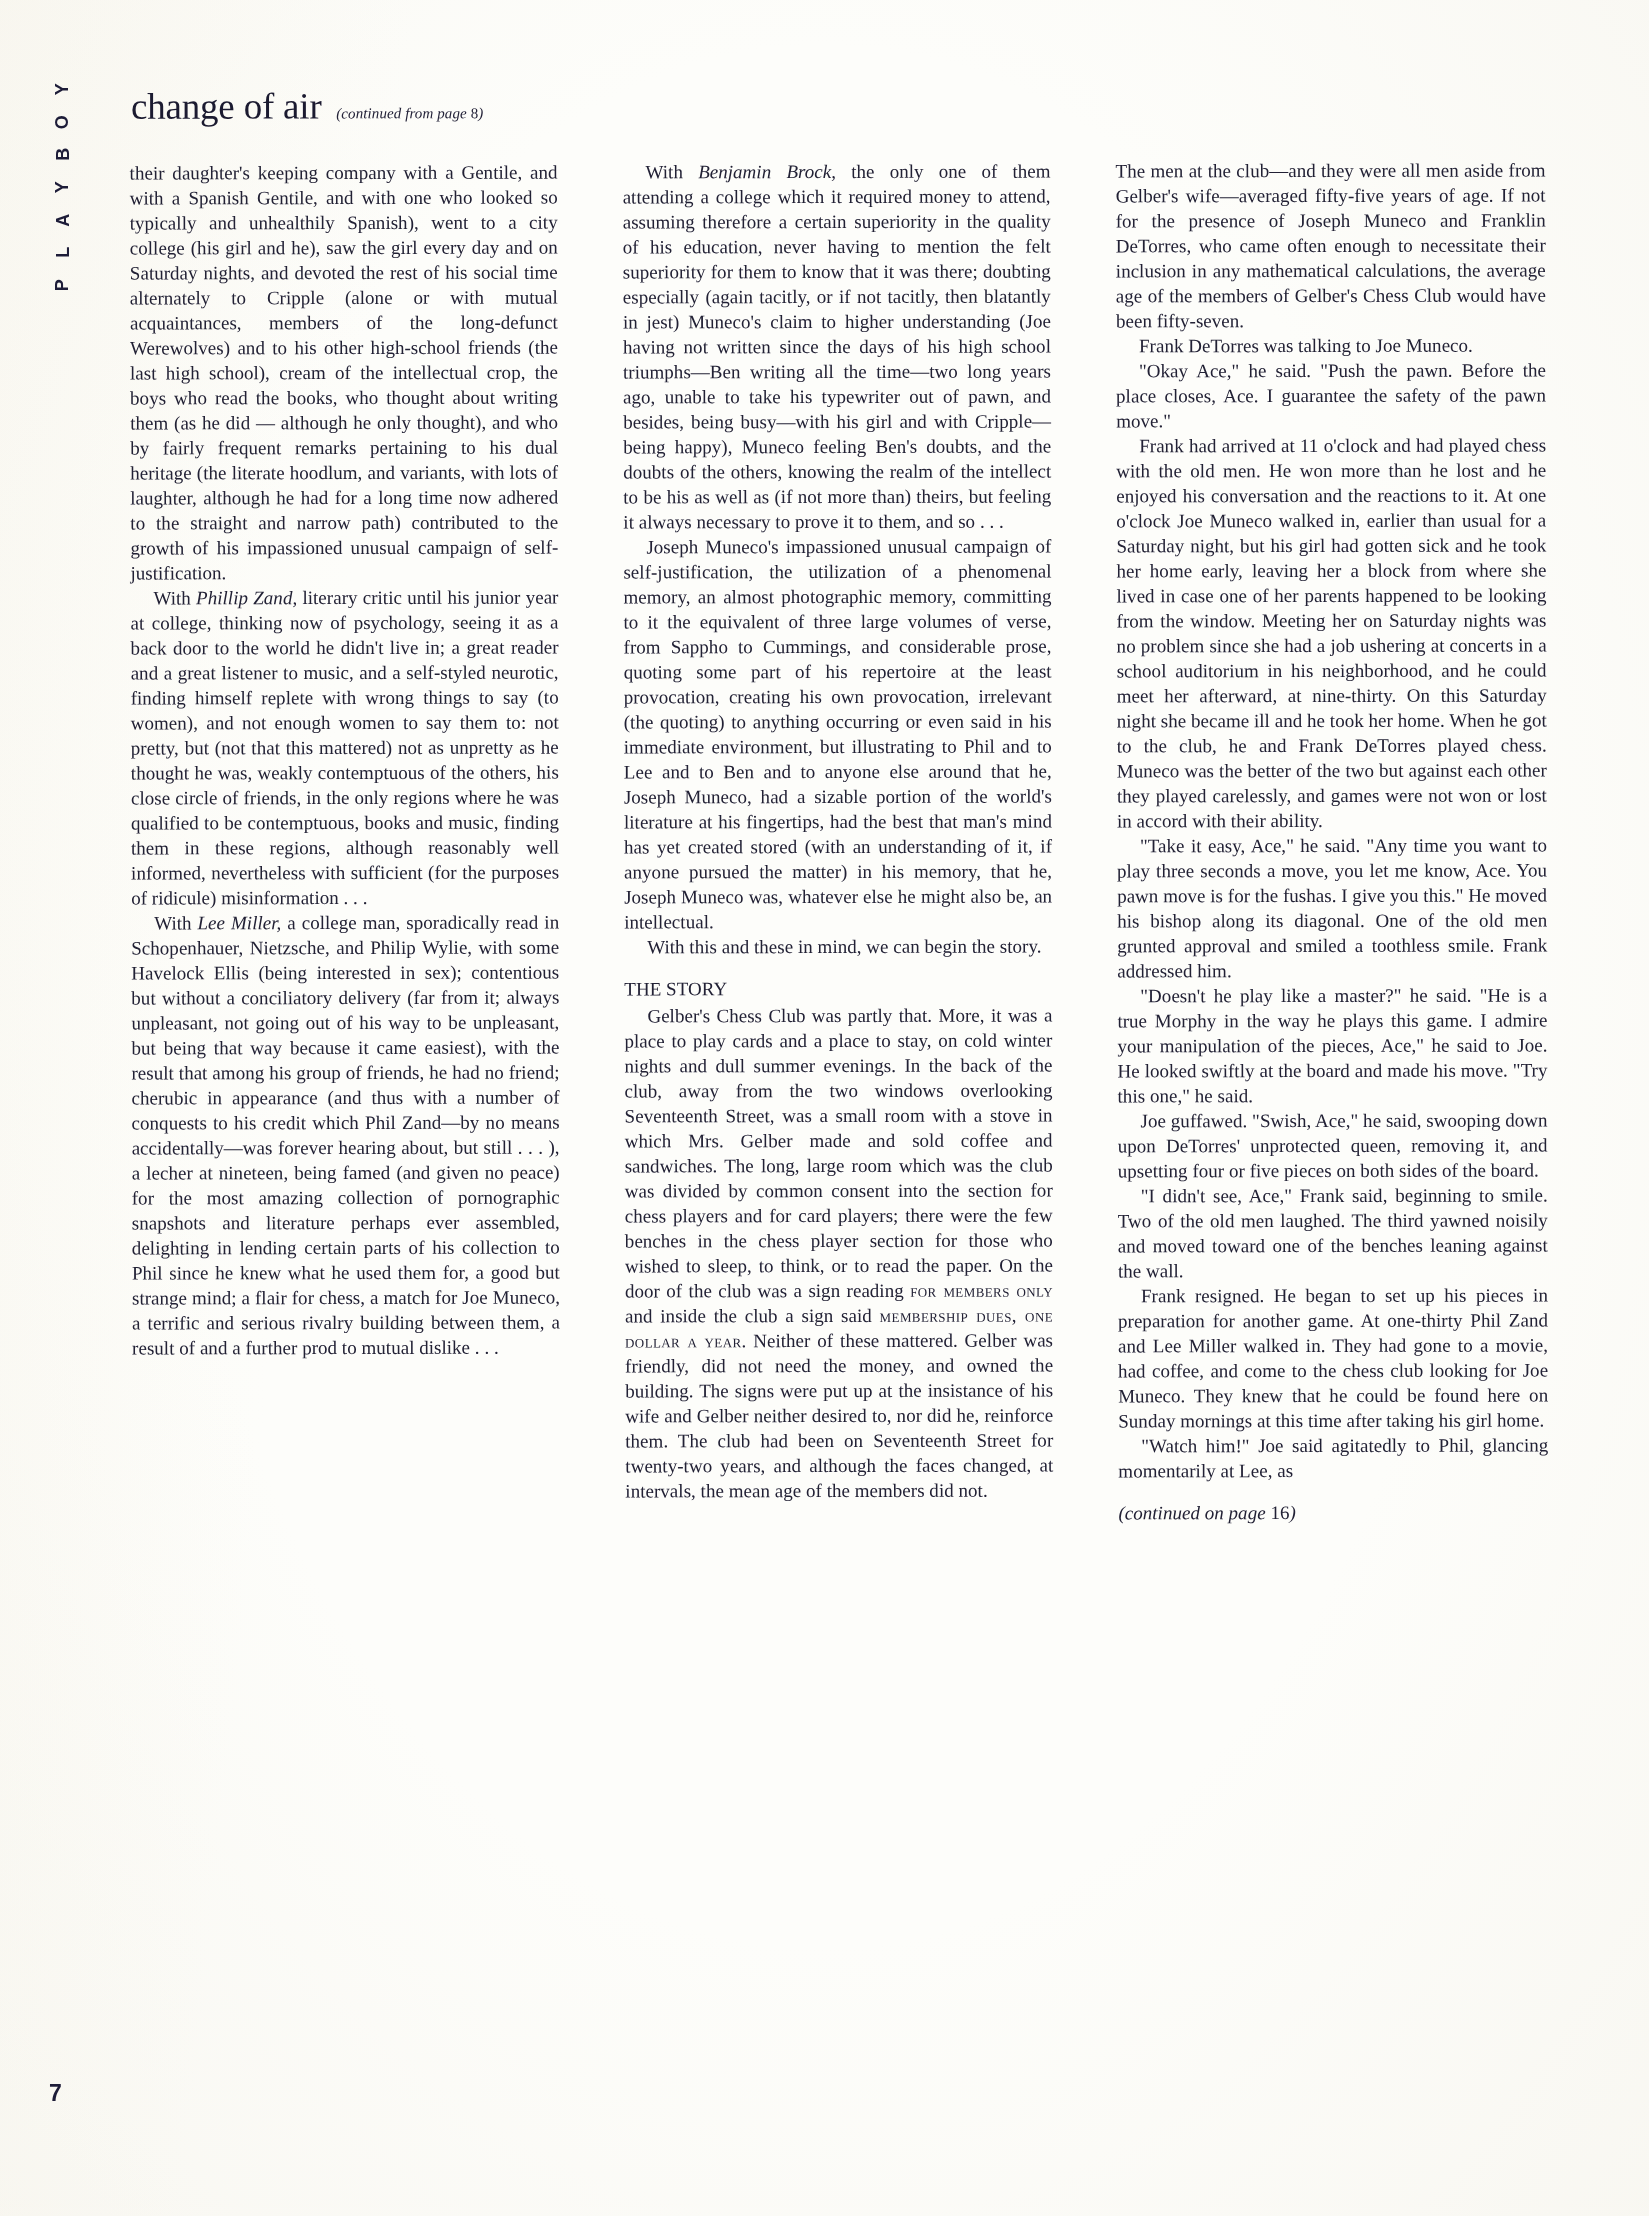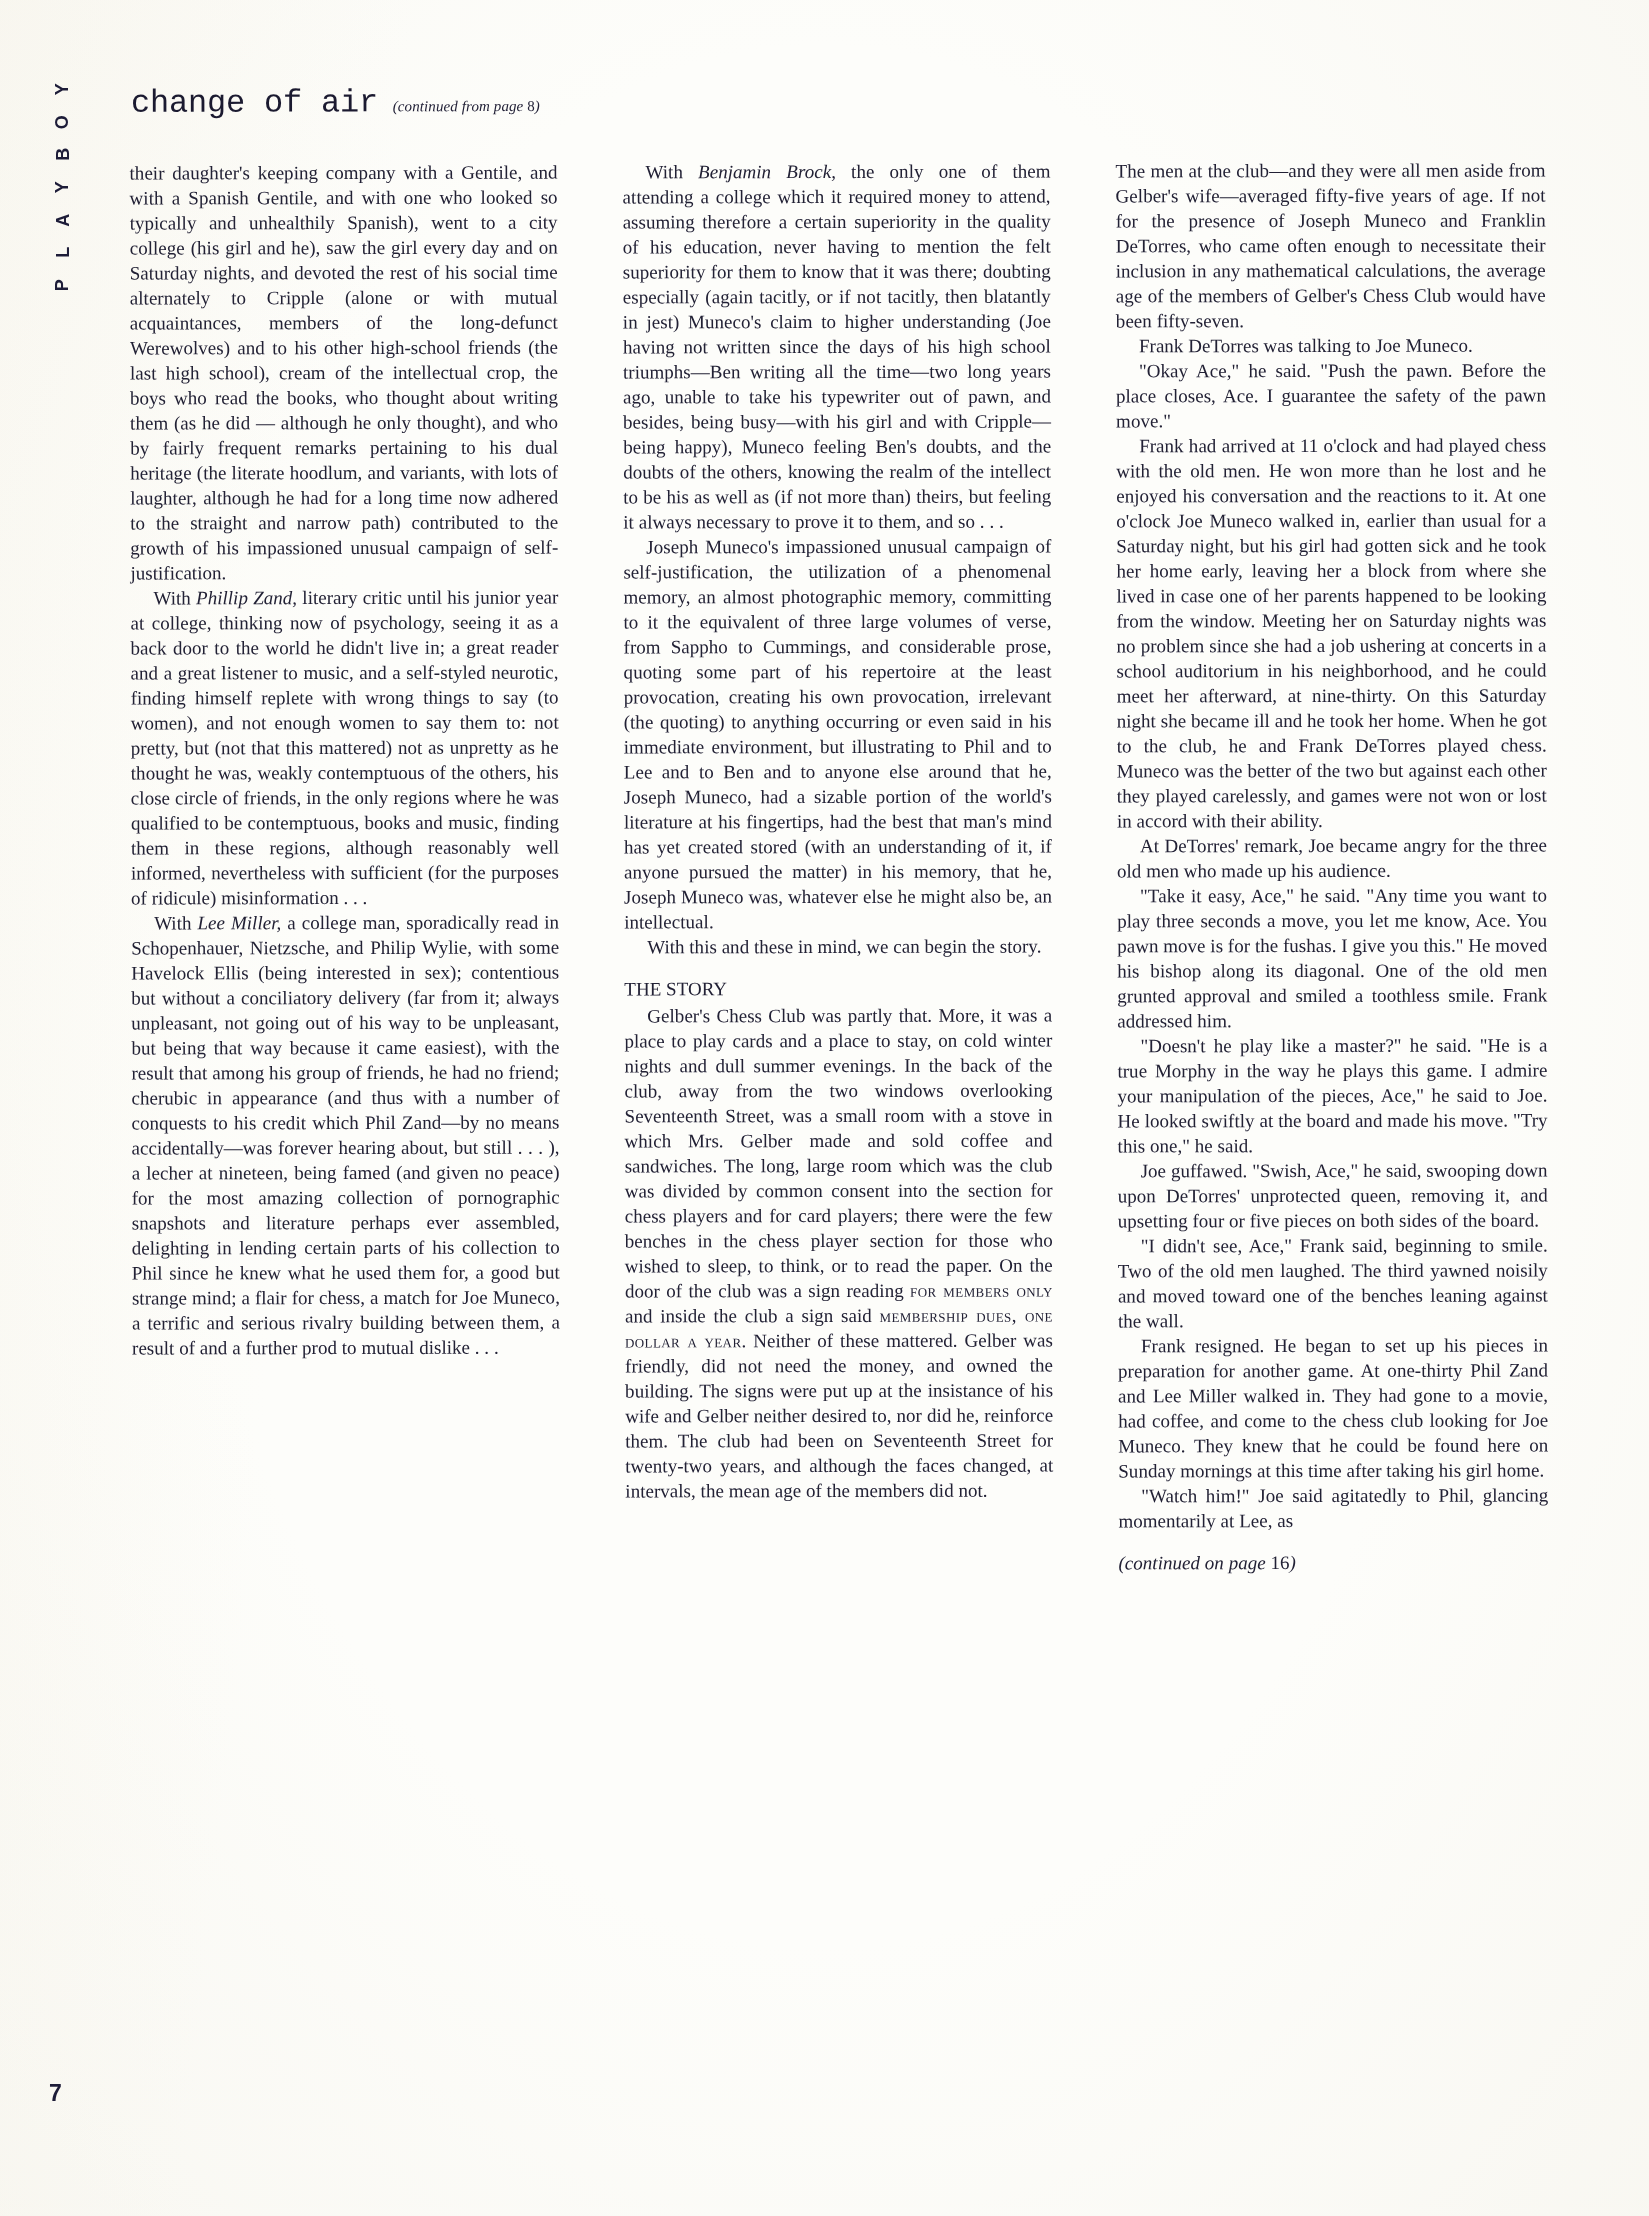--- a/index.html
+++ b/index.html
@@ -56,22 +56,22 @@
     position: absolute;
     left: 131px;
     top: 84px;
     width: 801px;
     display: flex;
     align-items: baseline;
     gap: 14.7px;
     white-space: nowrap;
   }
   .article-title {
-    font-family: Liberation Mono, monospace;
-    font-size: 32px;
+    font-family: Liberation Serif, serif;
+    font-size: 37px;
     font-weight: 400;
     color: #1b1a30;
     letter-spacing: -0.2px;
   }
   .article-contfrom {
     font-style: italic;
     font-size: 15px;
     color: #232238;
     letter-spacing: 0.1px;
   }
@@ -183,21 +183,20 @@
         <p class="indent"><span>Joseph Muneco's impassioned unusual campaign of self-justification, the utilization of a phenomenal memory, an almost photographic memory, committing to it the equivalent of three large volumes of verse, from Sappho to Cummings, and considerable prose, quoting some part of his repertoire at the least provocation, creating his own provocation, irrelevant (the quoting) to anything occurring or even said in his immediate environment, but illustrating to Phil and to Lee and to Ben and to anyone else around that he, Joseph Muneco, had a sizable portion of the world's literature at his fingertips, had the best that man's mind has yet created stored (with an understanding of it, if anyone pursued the matter) in his memory, that he, Joseph Muneco was, whatever else he might also be, an intellectual.</span></p>
         <p class="indent"><span>With this and these in mind, we can begin the story.</span></p>
         <p class="subhead"><span>THE STORY</span></p>
         <p class="indent"><span>Gelber's Chess Club was partly that. More, it was a place to play cards and a place to stay, on cold winter nights and dull summer evenings. In the back of the club, away from the two windows overlooking Seventeenth Street, was a small room with a stove in which Mrs. Gelber made and sold coffee and sandwiches. The long, large room which was the club was divided by common consent into the section for chess players and for card players; there were the few benches in the chess player section for those who wished to sleep, to think, or to read the paper. On the door of the club was a sign reading </span><span class="sc">for members only</span><span> and inside the club a sign said </span><span class="sc">membership dues, one dollar a year</span><span>. Neither of these mattered. Gelber was friendly, did not need the money, and owned the building. The signs were put up at the insistance of his wife and Gelber neither desired to, nor did he, reinforce them. The club had been on Seventeenth Street for twenty-two years, and although the faces changed, at intervals, the mean age of the members did not.</span></p>
       </div>
     <div class="col col-3" id="col-3">
         <p class="noindent"><span>The men at the club—and they were all men aside from Gelber's wife—averaged fifty-five years of age. If not for the presence of Joseph Muneco and Franklin DeTorres, who came often enough to necessitate their inclusion in any mathematical calculations, the average age of the members of Gelber's Chess Club would have been fifty-seven.</span></p>
         <p class="indent"><span>Frank DeTorres was talking to Joe Muneco.</span></p>
         <p class="indent"><span>"Okay Ace," he said. "Push the pawn. Before the place closes, Ace. I guarantee the safety of the pawn move."</span></p>
         <p class="indent"><span>Frank had arrived at 11 o'clock and had played chess with the old men. He won more than he lost and he enjoyed his conversation and the reactions to it. At one o'clock Joe Muneco walked in, earlier than usual for a Saturday night, but his girl had gotten sick and he took her home early, leaving her a block from where she lived in case one of her parents happened to be looking from the window. Meeting her on Saturday nights was no problem since she had a job ushering at concerts in a school auditorium in his neighborhood, and he could meet her afterward, at nine-thirty. On this Saturday night she became ill and he took her home. When he got to the club, he and Frank DeTorres played chess. Muneco was the better of the two but against each other they played carelessly, and games were not won or lost in accord with their ability.</span></p>
-        <p class="indent"><span>At DeTorres' remark, Joe became angry for the three old men who made up his audience.</span></p>
         <p class="indent"><span>"Take it easy, Ace," he said. "Any time you want to play three seconds a move, you let me know, Ace. You pawn move is for the fushas. I give you this." He moved his bishop along its diagonal. One of the old men grunted approval and smiled a toothless smile. Frank addressed him.</span></p>
         <p class="indent"><span>"Doesn't he play like a master?" he said. "He is a true Morphy in the way he plays this game. I admire your manipulation of the pieces, Ace," he said to Joe. He looked swiftly at the board and made his move. "Try this one," he said.</span></p>
         <p class="indent"><span>Joe guffawed. "Swish, Ace," he said, swooping down upon DeTorres' unprotected queen, removing it, and upsetting four or five pieces on both sides of the board.</span></p>
         <p class="indent"><span>"I didn't see, Ace," Frank said, beginning to smile. Two of the old men laughed. The third yawned noisily and moved toward one of the benches leaning against the wall.</span></p>
         <p class="indent"><span>Frank resigned. He began to set up his pieces in preparation for another game. At one-thirty Phil Zand and Lee Miller walked in. They had gone to a movie, had coffee, and come to the chess club looking for Joe Muneco. They knew that he could be found here on Sunday mornings at this time after taking his girl home.</span></p>
         <p class="indent"><span>"Watch him!" Joe said agitatedly to Phil, glancing momentarily at Lee, as</span></p>
         <p class="contnext"><span>(continued on page </span><span class="pg">16</span><span>)</span></p>
       </div>
   </div>
 

